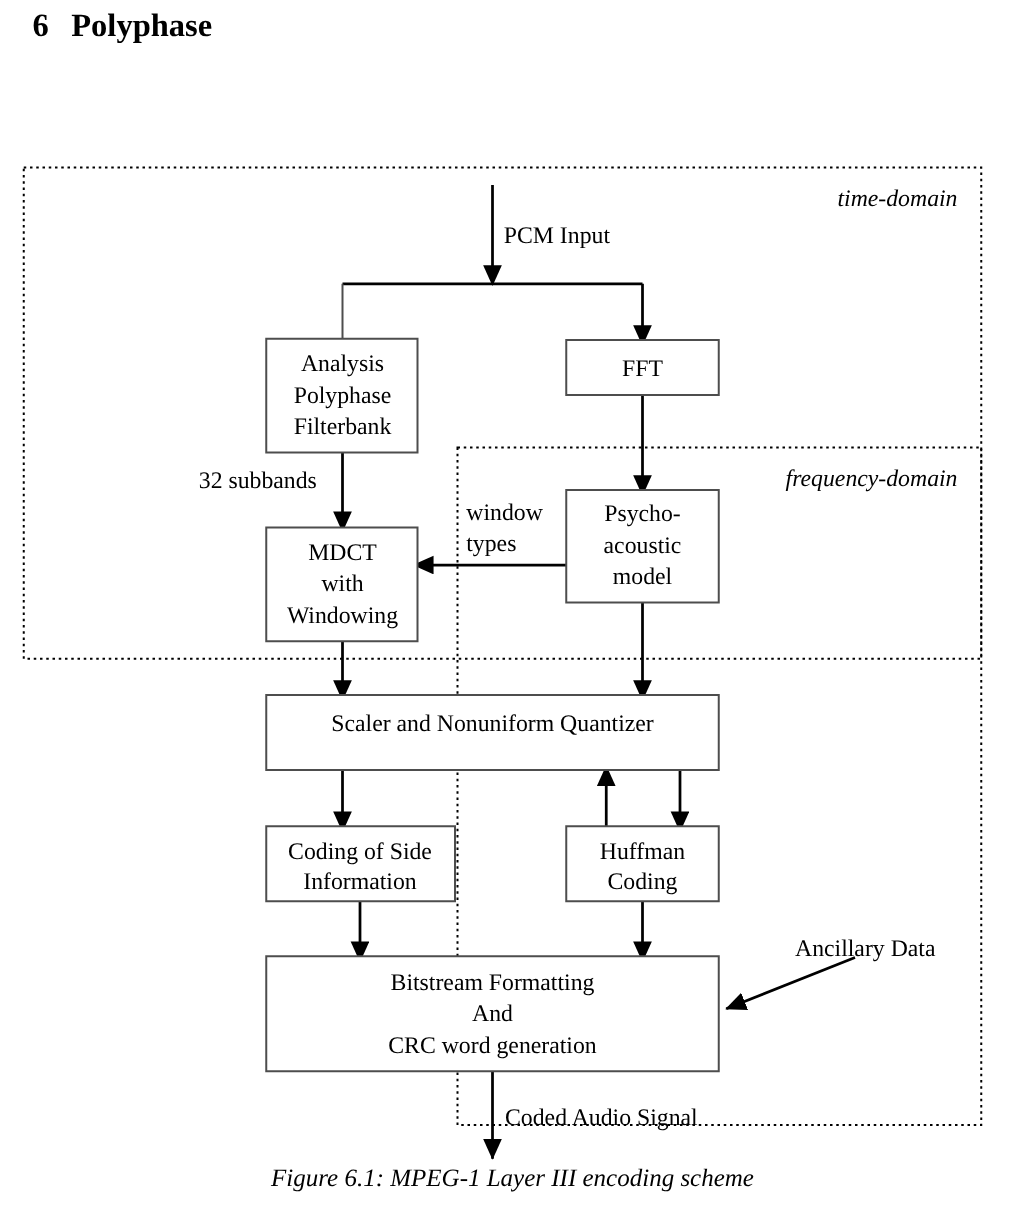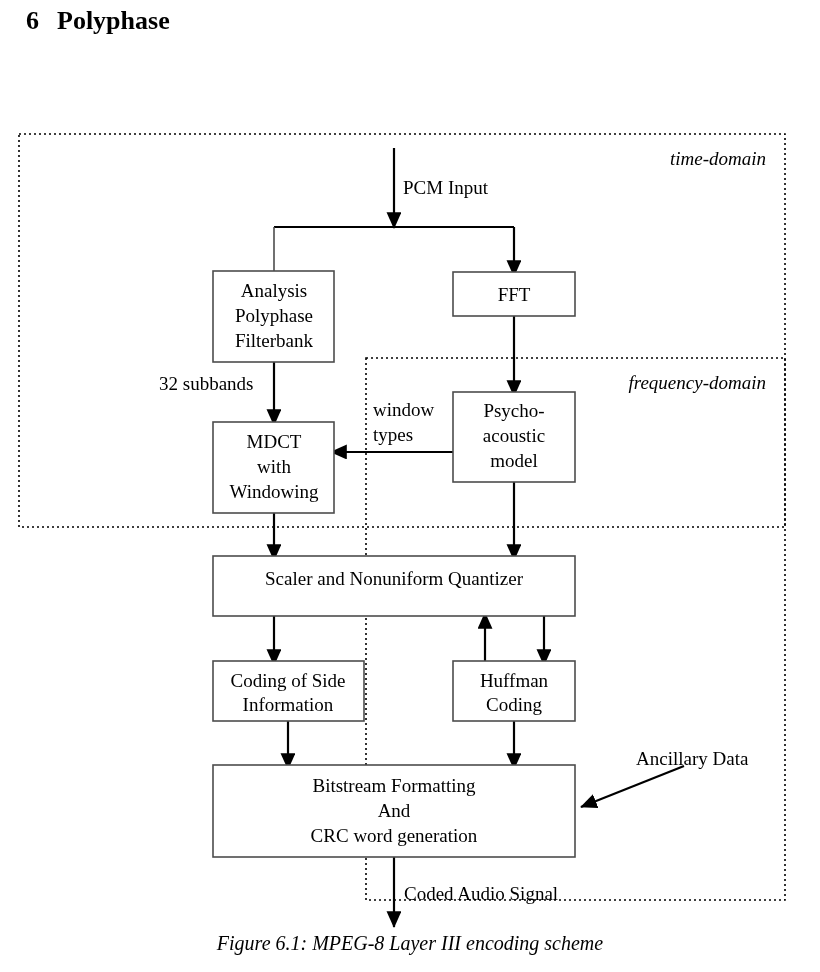--- a/index.html
+++ b/index.html
@@ -175,15 +175,15 @@
     <text class="box-label" x="394" y="842">CRC word generation</text>
 
     <text class="edge-label" x="403" y="194">PCM Input</text>
     <text class="edge-label" x="159" y="390">32 subbands</text>
     <text class="edge-label" x="373" y="416" text-anchor="start">window</text>
     <text class="edge-label" x="373" y="441" text-anchor="start">types</text>
     <text class="edge-label" x="636" y="765">Ancillary Data</text>
     <text class="edge-label" x="404" y="900">Coded Audio Signal</text>
   </svg>
 
-  <div class="fig-caption">Figure 6.1: MPEG-8 Layer III encoding scheme</div>
+  <div class="fig-caption">Figure 6.1: MPEG-1 Layer III encoding scheme</div>
 
 </div>
 
 </body></html>

